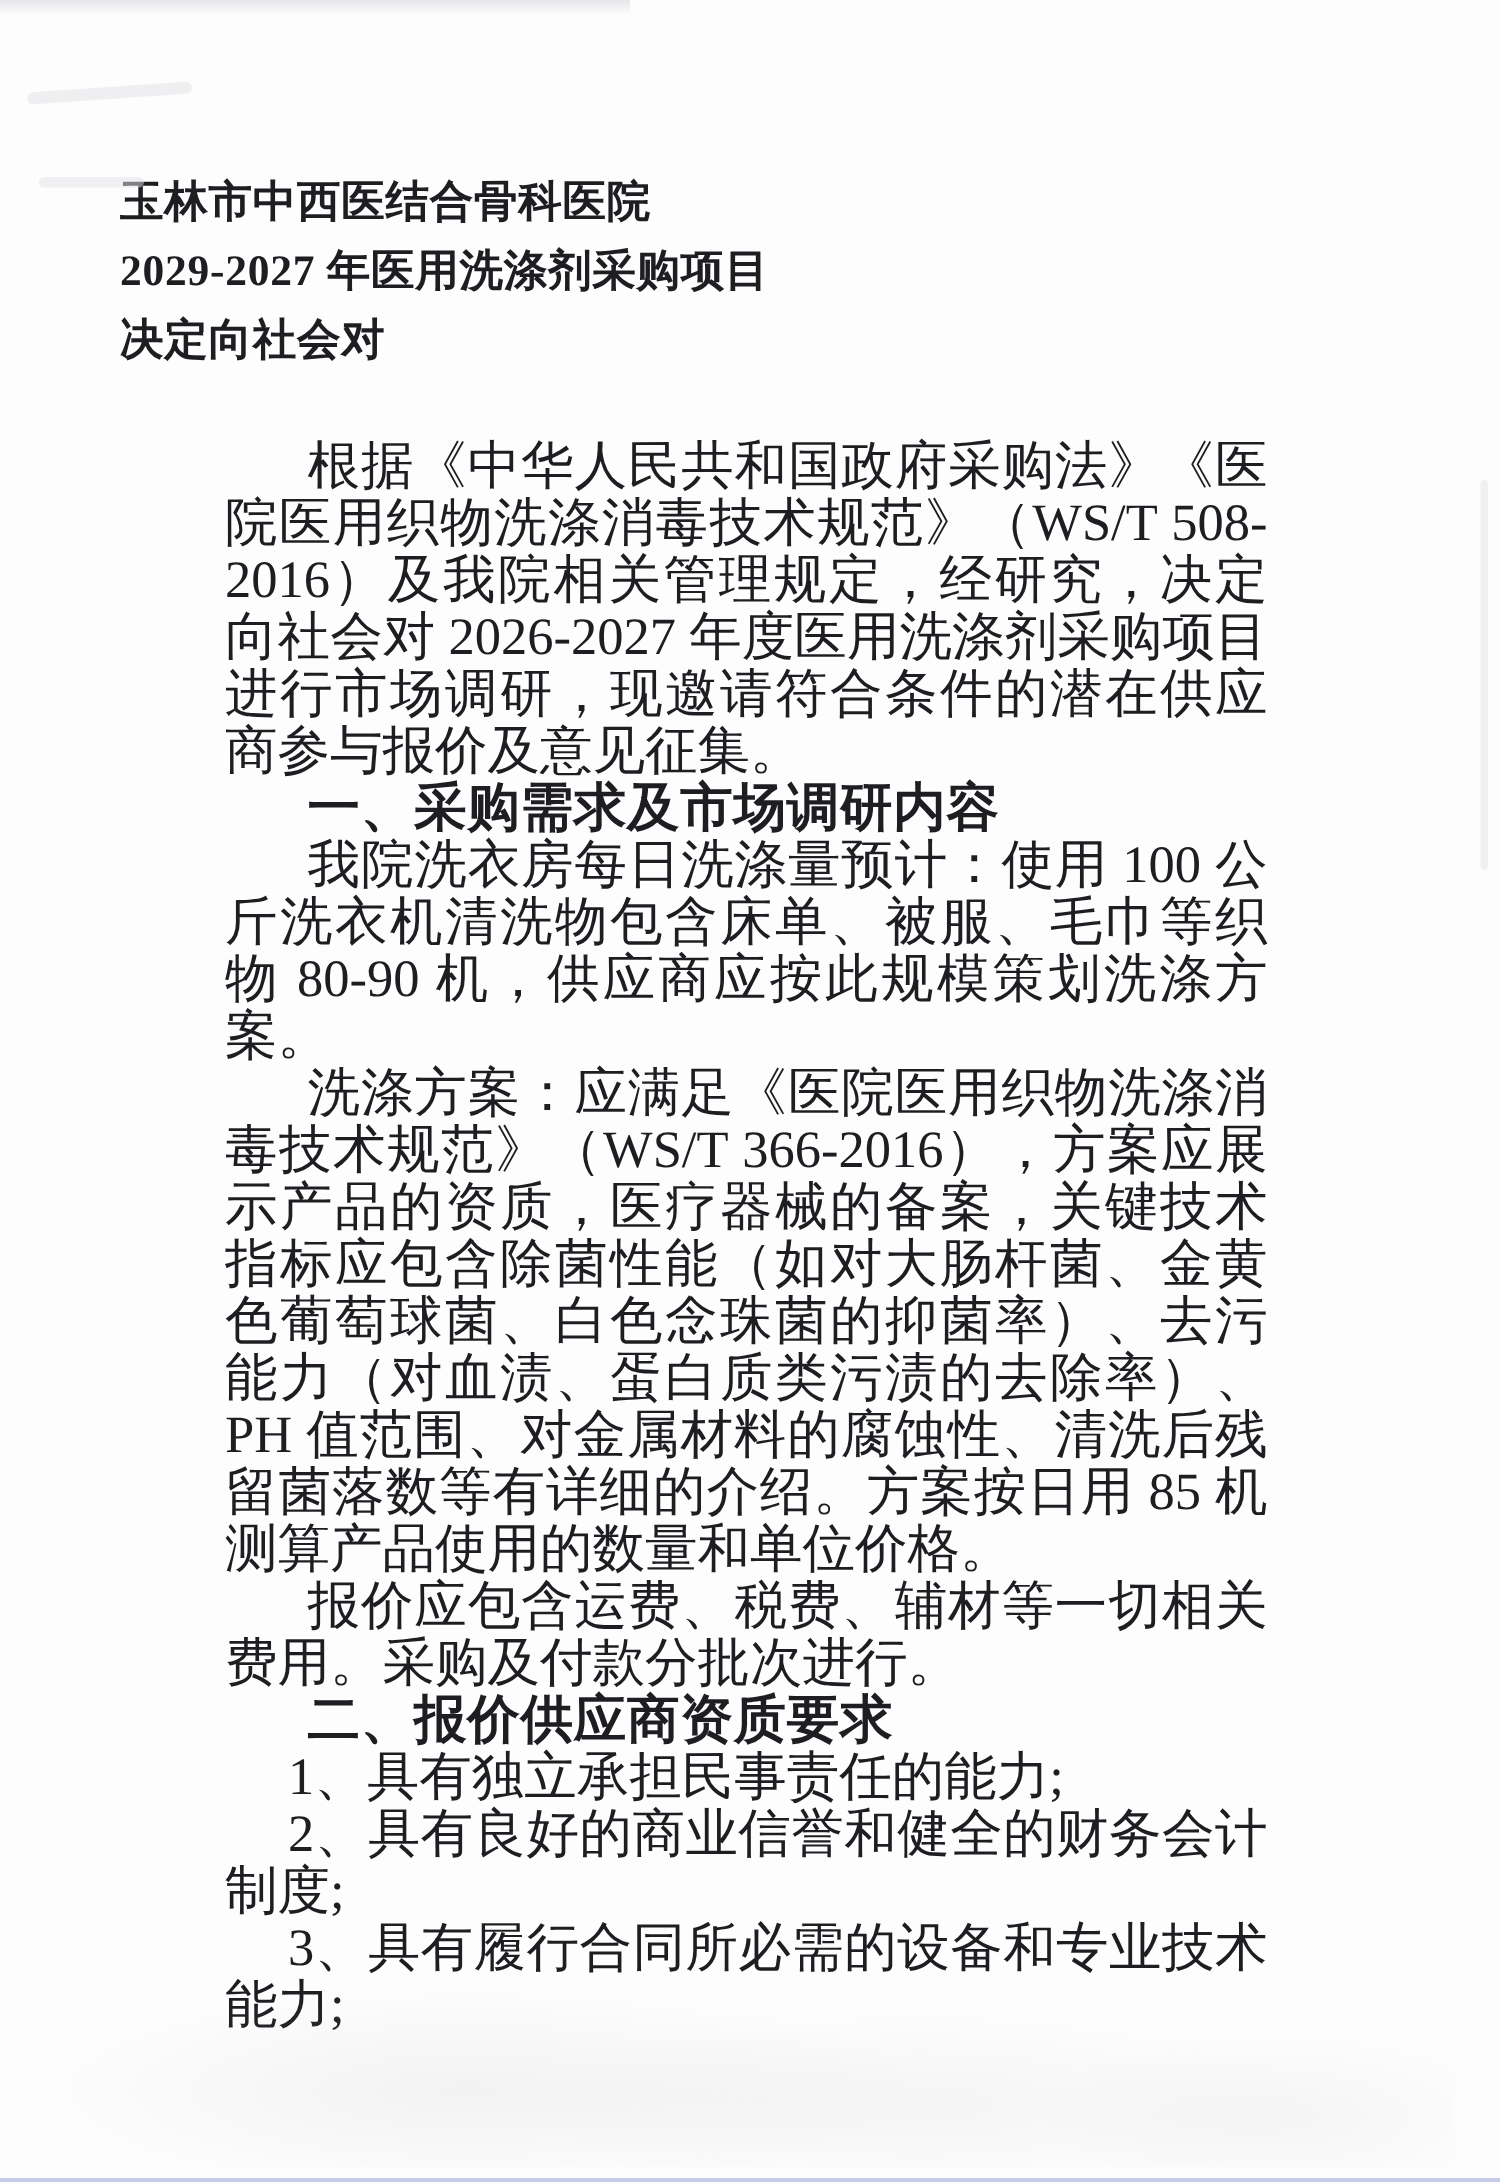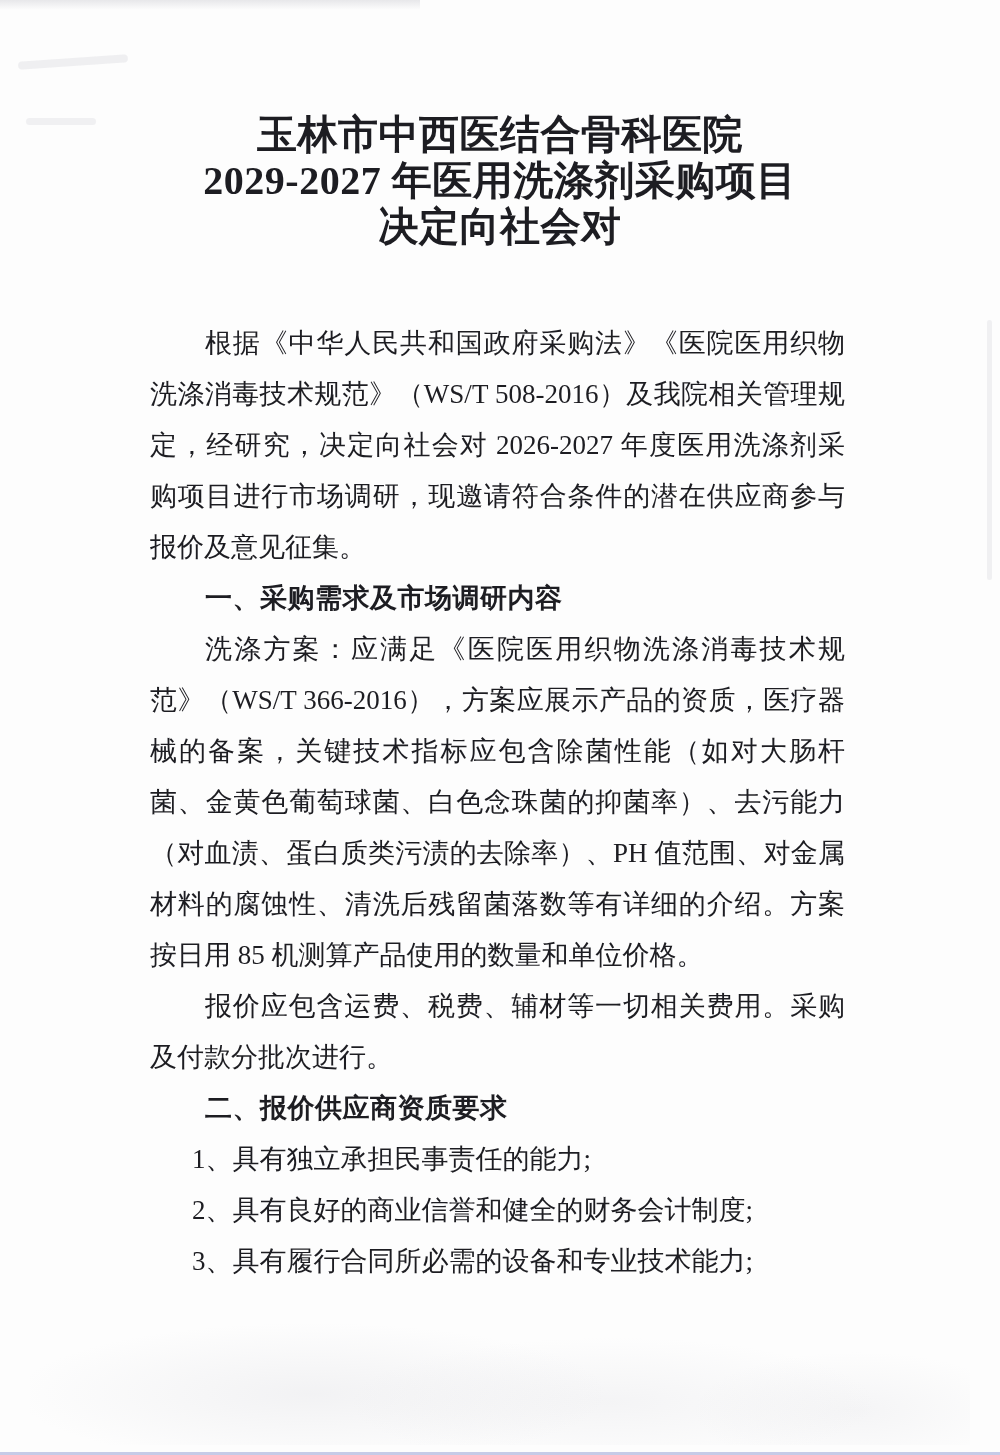--- a/index.html
+++ b/index.html
@@ -46,32 +46,32 @@
       radial-gradient(ellipse 25% 50% at 88% 80%, rgba(185,185,195,.12), rgba(185,185,195,0) 70%);
   }
   .scan-bottom-line{
     position:absolute;left:0;bottom:0;width:100%;height:3px;
     background:var(--scan-edge);
   }
 
   
   .title{
     margin:112px 80px 0 80px;
-    text-align:center;
+    text-align:left;
     font-weight:bold;
-    font-size:40px;
+    font-size:29px;
     line-height:46px;
     letter-spacing:.5px;
   }
 
   
   .body{
-    margin:68px 155px 0 150px;
-    font-size:27px;
-    line-height:51px;
+    margin:42px 155px 0 150px;
+    font-size:35px;
+    line-height:38px;
     text-align:justify;
     text-justify:inter-ideograph;
   }
   .para{margin:0;text-indent:55px;}
   .para.heading{
     font-weight:bold;
     font-family:Liberation Sans, sans-serif;
     letter-spacing:.5px;
   }
   .para.item{text-indent:42px;}
@@ -89,20 +89,21 @@
 
   <header class="title">
     <div class="title-line">玉林市中西医结合骨科医院</div>
     <div class="title-line">2029-2027 年医用洗涤剂采购项目</div>
     <div class="title-line">决定向社会对</div>
   </header>
 
   <main class="body">
     <p class="para">根据《中华人民共和国政府采购法》《医院医用织物洗涤消毒技术规范》（WS/T 508-2016）及我院相关管理规定，经研究，决定向社会对 2026-2027 年度医用洗涤剂采购项目进行市场调研，现邀请符合条件的潜在供应商参与报价及意见征集。</p>
     <p class="para heading">一、采购需求及市场调研内容</p>
+    <p class="para">我院洗衣房每日洗涤量预计：使用 100 公斤洗衣机清洗物包含床单、被服、毛巾等织物 80-90 机，供应商应按此规模策划洗涤方案。</p>
     <p class="para">洗涤方案：应满足《医院医用织物洗涤消毒技术规范》（WS/T 366-2016），方案应展示产品的资质，医疗器械的备案，关键技术指标应包含除菌性能（如对大肠杆菌、金黄色葡萄球菌、白色念珠菌的抑菌率）、去污能力（对血渍、蛋白质类污渍的去除率）、PH 值范围、对金属材料的腐蚀性、清洗后残留菌落数等有详细的介绍。方案按日用 85 机测算产品使用的数量和单位价格。</p>
     <p class="para">报价应包含运费、税费、辅材等一切相关费用。采购及付款分批次进行。</p>
     <p class="para heading">二、报价供应商资质要求</p>
     <p class="para item">1、具有独立承担民事责任的能力;</p>
     <p class="para item">2、具有良好的商业信誉和健全的财务会计制度;</p>
     <p class="para item">3、具有履行合同所必需的设备和专业技术能力;</p>
   </main>
 
   <div class="scan-bottom-line"></div>
 </div>

